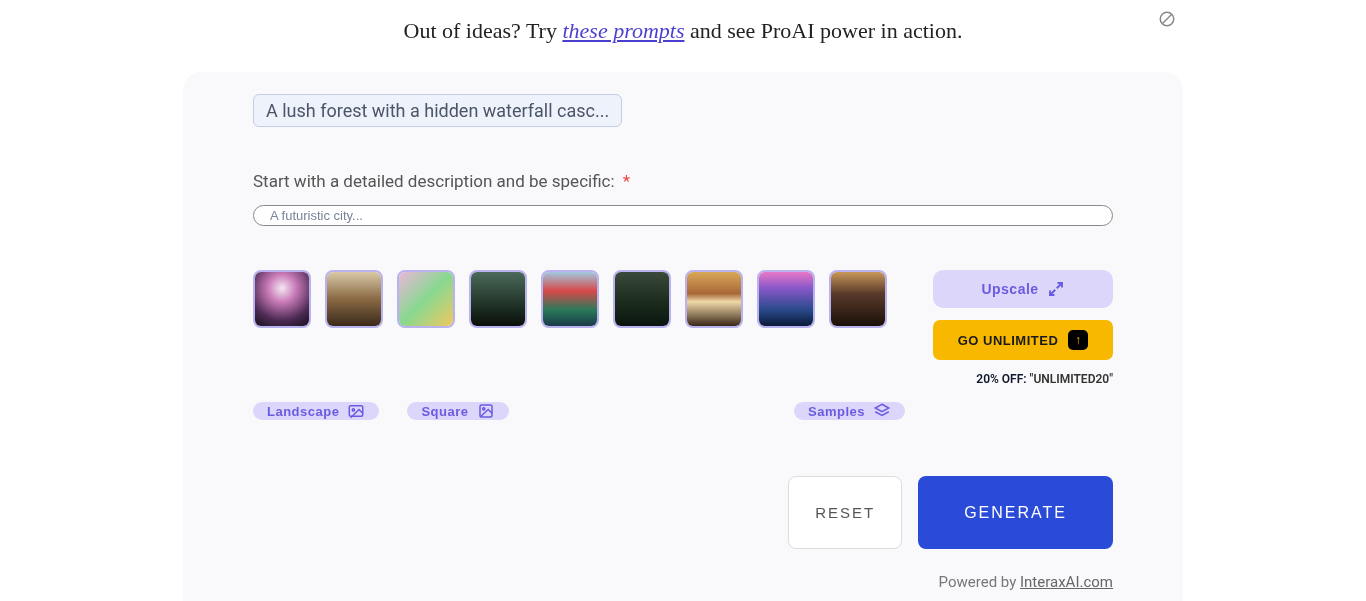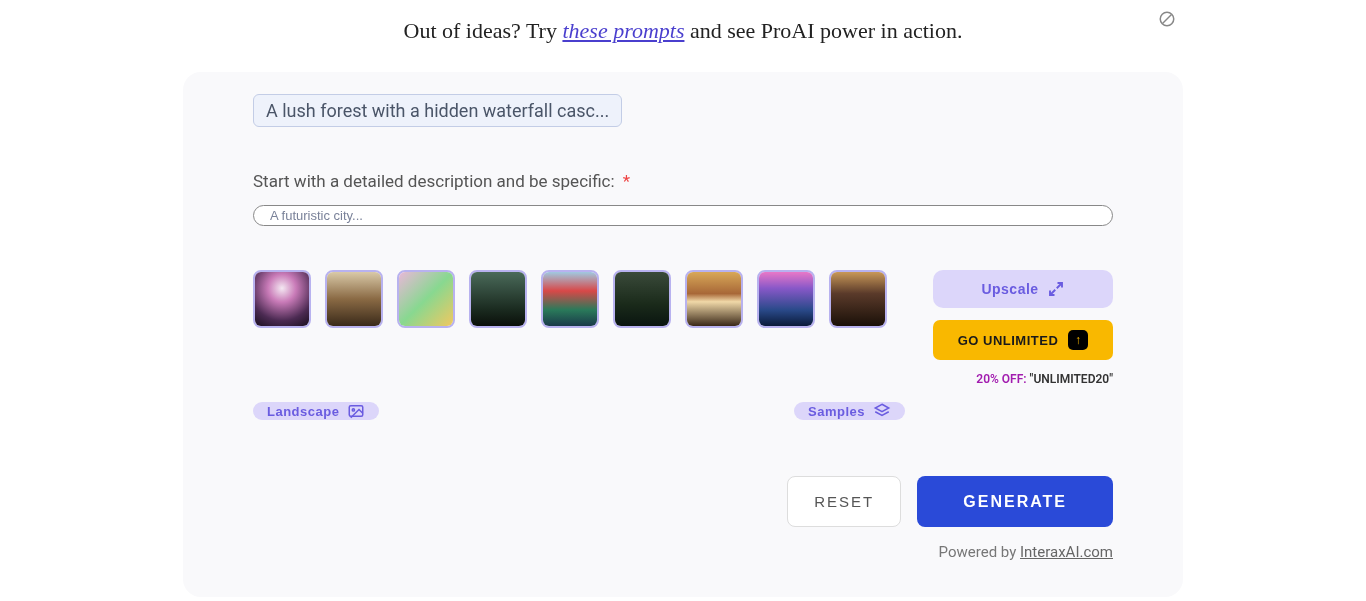--- a/index.html
+++ b/index.html
@@ -141,52 +141,52 @@
     display: inline-flex;
     align-items: center;
     justify-content: center;
     font-size: 12px;
   }
   .discount {
     font-size: 12px;
     color: #555;
     text-align: right;
   }
-  .discount .pct { color: #a21caf; font-weight: 600; margin-top: 17px; }
+  .discount .pct { color: #0f172a; font-weight: 600; margin-top: 17px; }
   .discount .code { color: #333; font-weight: 600; }
   .actions {
     display: flex;
     gap: 16px;
     margin-top: 56px;
     justify-content: flex-end;
   }
   .reset-btn {
     background: #fff;
     border: 1px solid #ddd;
     color: #555;
-    padding: 16px 26px;
+    padding: 27px 26px;
     border-radius: 8px;
     font-size: 15px;
     letter-spacing: 2px;
     cursor: pointer;
   }
   .generate-btn {
     background: #2a4ad8;
     border: none;
     color: #fff;
     padding: 8px 46px;
     border-radius: 8px;
     font-size: 16px;
     letter-spacing: 2px;
-    font-weight: 700;
+    font-weight: 400;
     cursor: pointer;
   }
   .powered {
     text-align: right;
-    margin-top: 16px;
+    margin-top: 24px;
     color: #777;
     font-size: 15px;
   }
   .powered a {
     color: #666;
     text-decoration: underline;
   }
   
   .t1 { background: radial-gradient(circle at 50% 30%, #f4e8f2 0%, #c97bb8 30%, #4b2a52 70%, #1a0f1f 100%); }
   .t2 { background: linear-gradient(180deg, #d9c9a8 0%, #8a6a44 50%, #3a2a1a 100%); }
@@ -273,20 +273,28 @@
 
   <div class="controls-row">
     <button class="pill-btn sm">
       <span>Landscape</span>
       <svg viewBox="0 0 24 24" fill="none" stroke="currentColor" stroke-width="2">
         <rect x="3" y="5" width="18" height="14" rx="2"></rect>
           <circle cx="8.5" cy="10.5" r="1.5"></circle>
           <path d="M21 15l-5-5L5 21"></path>
       </svg>
     </button>
+    <button class="pill-btn sm">
+      <span>Square</span>
+      <svg viewBox="0 0 24 24" fill="none" stroke="currentColor" stroke-width="2">
+        <rect x="4" y="4" width="16" height="16" rx="2"></rect>
+          <circle cx="9" cy="9" r="1.5"></circle>
+          <path d="M20 15l-5-5L4 20"></path>
+      </svg>
+    </button>
     <div class="spacer"></div>
     <button class="pill-btn sm">
       <span>Samples</span>
       <svg viewBox="0 0 24 24" fill="none" stroke="currentColor" stroke-width="2">
         <path d="M12 3l9 5-9 5-9-5 9-5z"></path>
           <path d="M3 13l9 5 9-5"></path>
       </svg>
     </button>
     <div style="width:180px"></div>
   </div>

